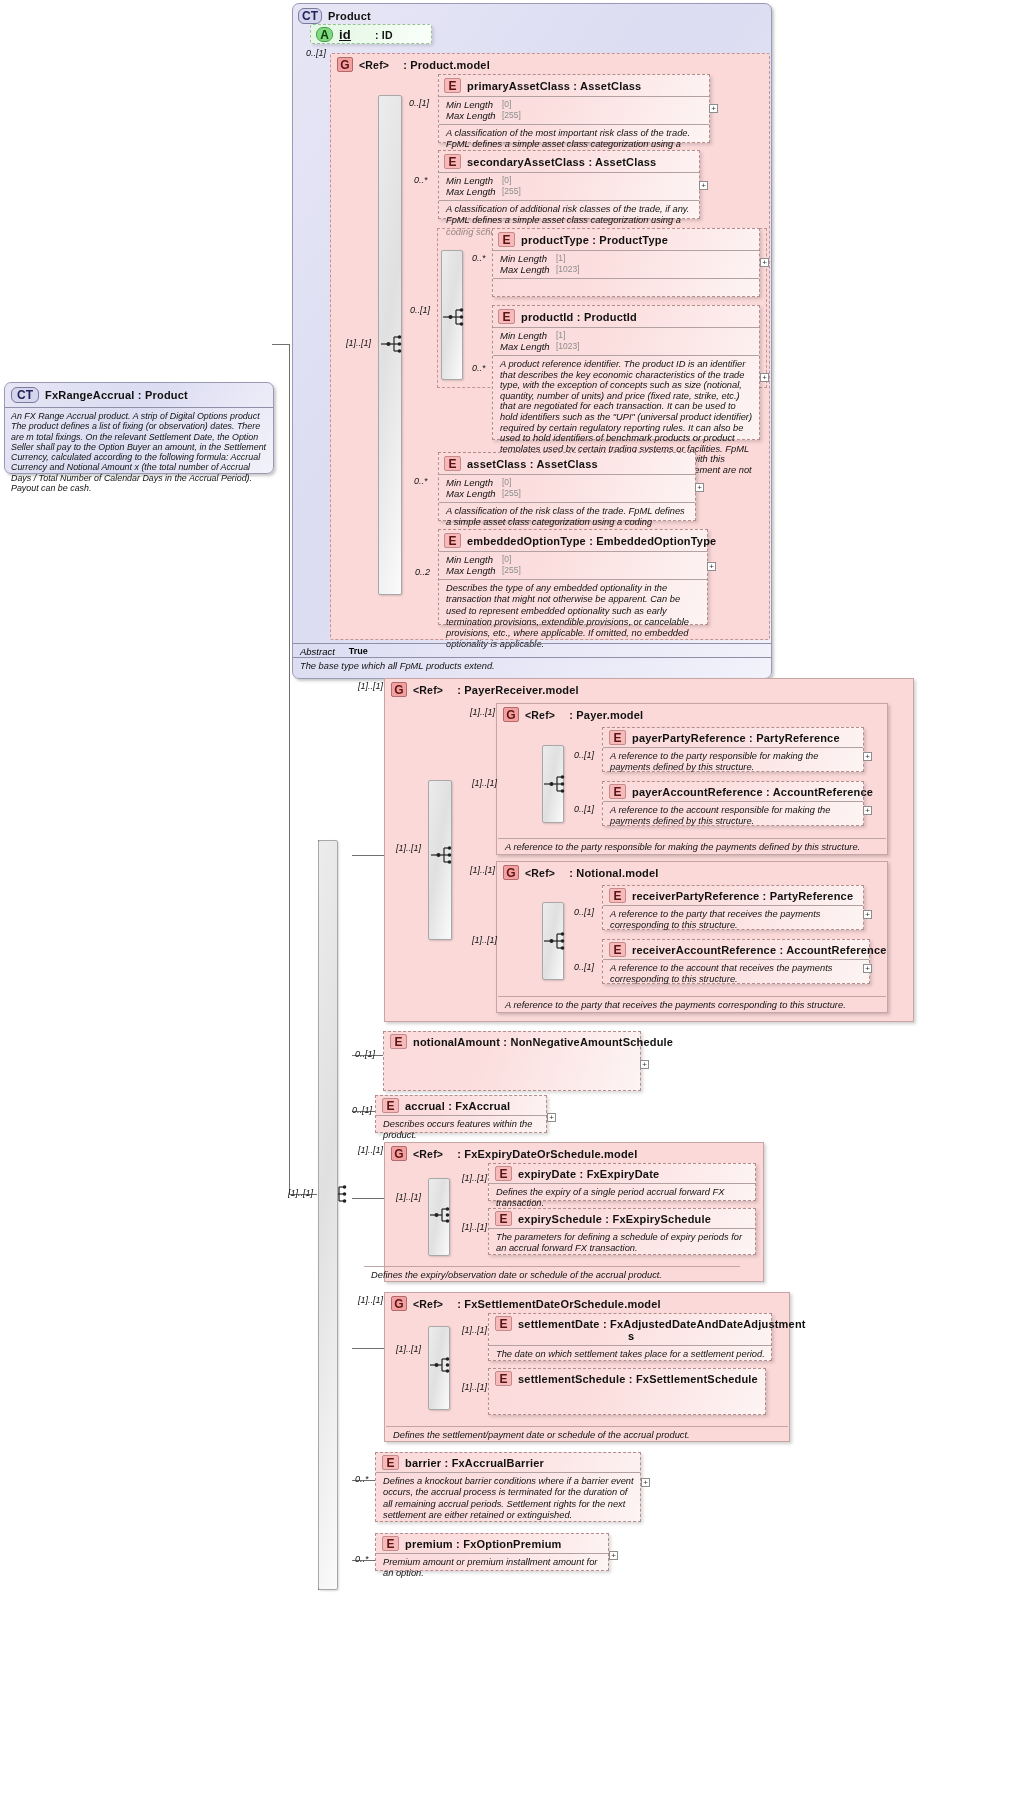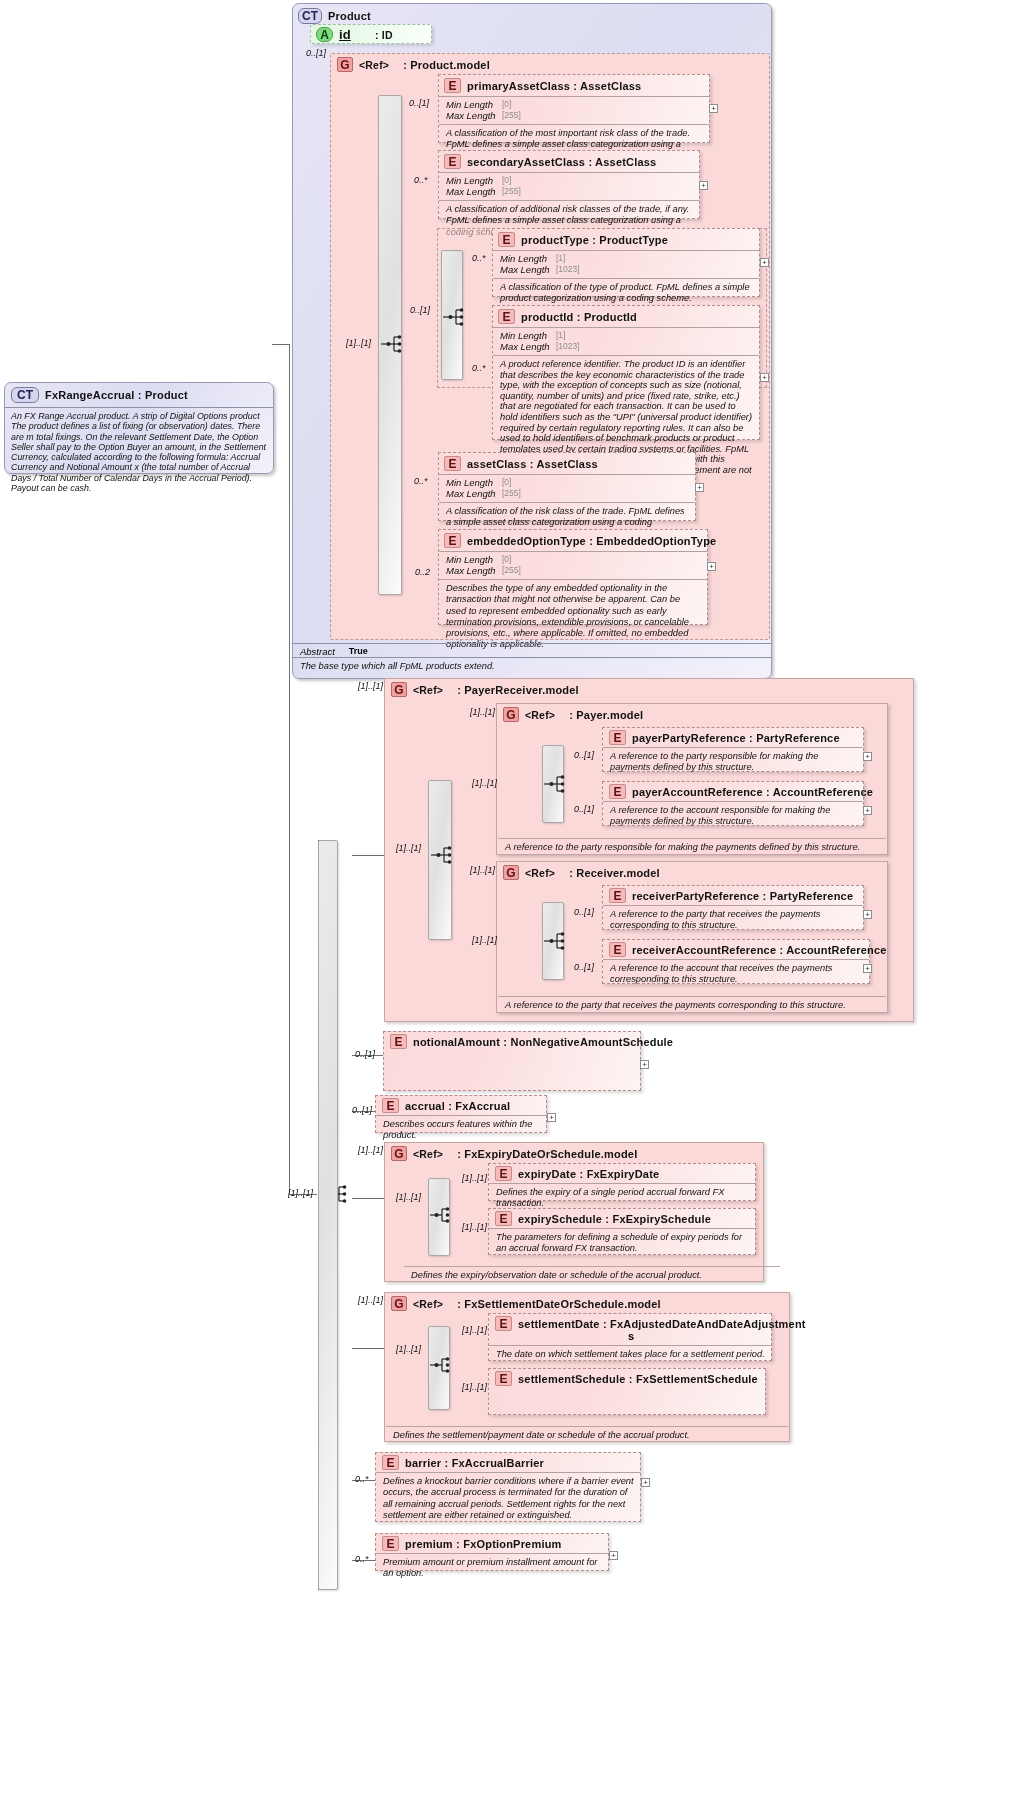--- a/index.html
+++ b/index.html
@@ -252,21 +252,20 @@
   <div class="facets" style="border-top:1px solid #b3a0a0;">
     <div class="row">
         <span class="lbl">Min Length</span>
         <span class="val">[1]</span>
       </div>
     <div class="row">
         <span class="lbl">Max Length</span>
         <span class="val">[1023]</span>
       </div>
   </div>
-  <div class="doc">A classification of the type of product. FpML defines a simple product categorization using a coding scheme.</div>
 </div>
 <span class="card abs" style="left:472px;top:253px;">0..*</span>
 <div class="plus abs" style="left:760px;top:258px;"></div>
 
 <div class="elem-box abs" style="left:492px;top:305px;width:268px;height:135px;">
   <div class="hdr">
     <span class="badge e">E</span>
     <span class="title">productId : ProductId</span>
   </div>
   <div class="facets" style="border-top:1px solid #b3a0a0;">
@@ -408,21 +407,21 @@
 </div>
 <span class="card abs" style="left:574px;top:804px;">0..[1]</span>
 <div class="plus abs" style="left:863px;top:806px;"></div>
 
 <div class="abs doc" style="left:498px;top:838px;width:388px;border-top:1px solid #c0a5a5;">A reference to the party responsible for making the payments defined by this structure.</div>
 
 <div class="grp-box abs" style="left:496px;top:861px;width:392px;height:152px;">
   <div class="hdr" style="padding:3px 6px;">
     <span class="badge g">G</span>
     <span class="title" style="font-size:10.5px;">&lt;Ref&gt;</span>
-    <span class="title" style="margin-left:8px;">: Receiver.model</span>
+    <span class="title" style="margin-left:8px;">: Notional.model</span>
   </div>
 </div>
 <span class="card abs" style="left:470px;top:865px;">[1]..[1]</span>
 <div class="bar abs" style="left:542px;top:902px;width:22px;height:78px;"></div>
 <div class="comp abs" style="left:543px;top:929px;width:22px;height:24px;background:none;border:none;box-shadow:none;">
   <svg class="icn" width="22" height="24" viewBox="0 0 22 24">
     <line x1="1" y1="12" x2="7" y2="12" stroke="#222" stroke-width="1.2"></line>
     <circle cx="8.5" cy="12" r="2" fill="#222"></circle>
     <line x1="10" y1="12" x2="14" y2="12" stroke="#222" stroke-width="1.2"></line>
     <line x1="14" y1="5" x2="14" y2="19" stroke="#222" stroke-width="1.2"></line>
@@ -512,21 +511,21 @@
 
 <div class="elem-box abs" style="left:488px;top:1208px;width:268px;height:47px;">
   <div class="hdr" style="padding:2px 6px;">
     <span class="badge e">E</span>
     <span class="title">expirySchedule : FxExpirySchedule</span>
   </div>
   <div class="doc top-rule">The parameters for defining a schedule of expiry periods for an accrual forward FX transaction.</div>
 </div>
 <span class="card abs" style="left:462px;top:1222px;">[1]..[1]</span>
 
-<div class="abs doc" style="left:404px;top:1266px;width:376px;border-top:1px solid #c0a5a5;">Defines the expiry/observation date or schedule of the accrual product.</div>
+<div class="abs doc" style="left:364px;top:1266px;width:376px;border-top:1px solid #c0a5a5;">Defines the expiry/observation date or schedule of the accrual product.</div>
 
 <div class="grp-box abs" style="left:384px;top:1292px;width:406px;height:150px;">
   <div class="hdr" style="padding:3px 6px;">
     <span class="badge g">G</span>
     <span class="title" style="font-size:10.5px;">&lt;Ref&gt;</span>
     <span class="title" style="margin-left:8px;">: FxSettlementDateOrSchedule.model</span>
   </div>
 </div>
 <span class="card abs" style="left:358px;top:1295px;">[1]..[1]</span>
 <div class="bar abs" style="left:428px;top:1326px;width:22px;height:84px;"></div>

